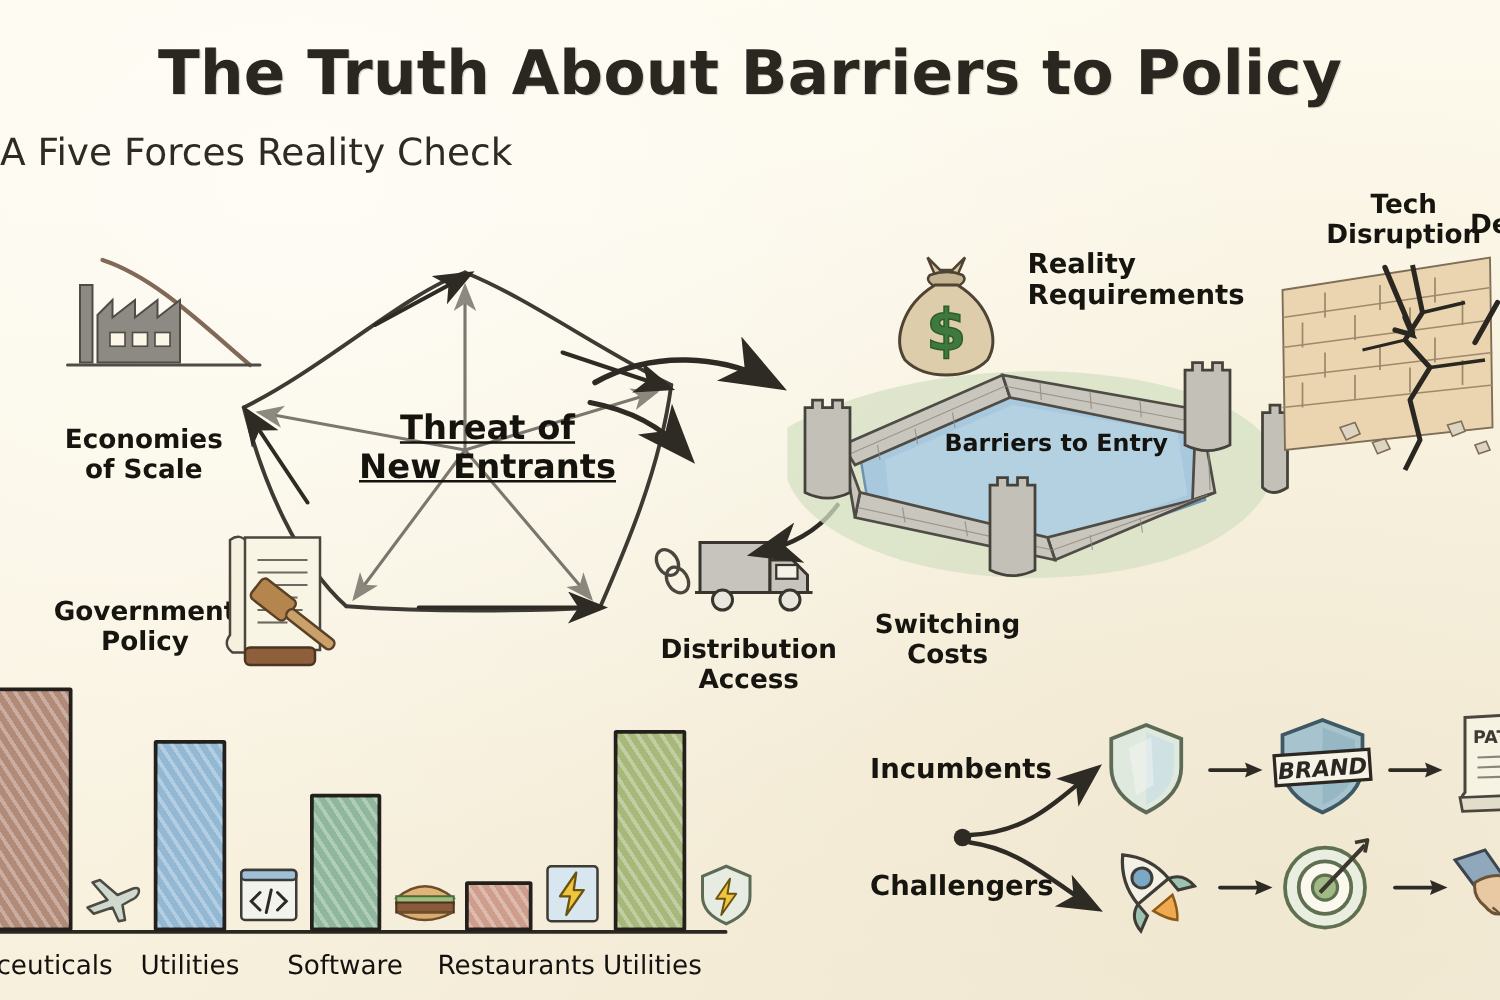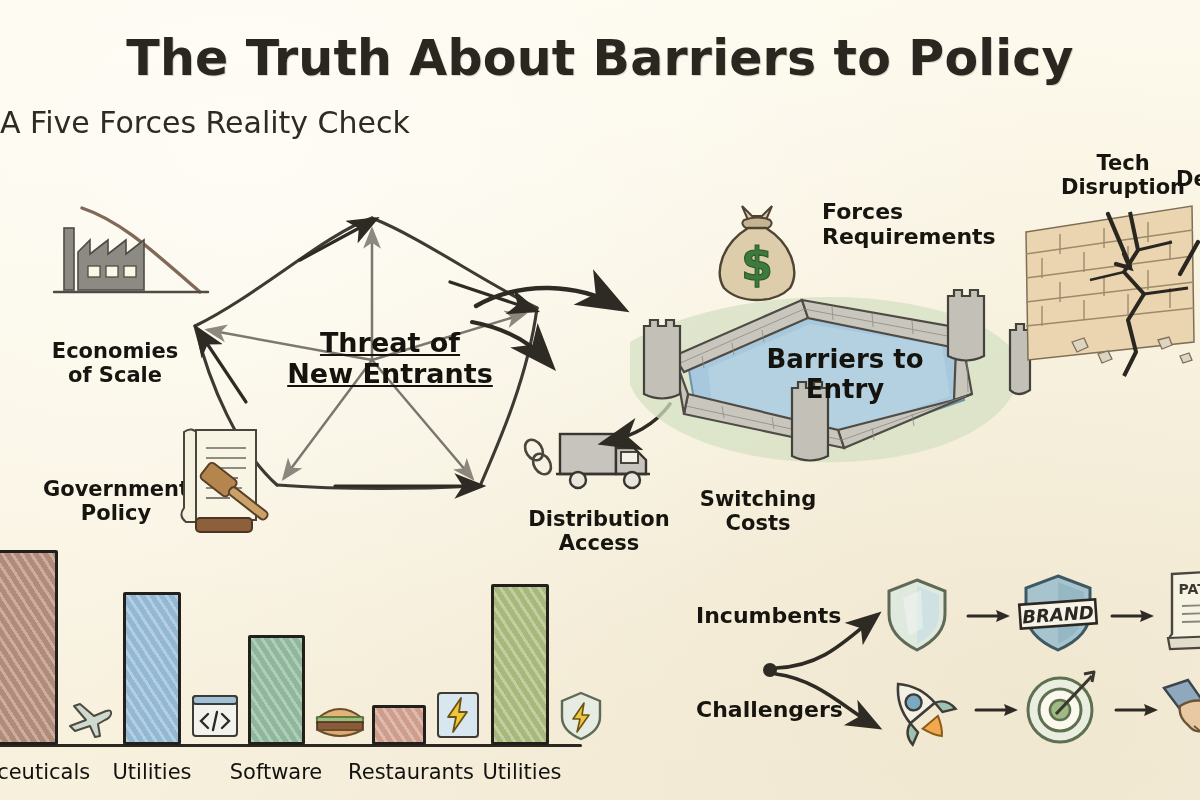--- a/index.html
+++ b/index.html
@@ -45,21 +45,21 @@
   #pentagon-center {
     left:270px; top:327px; width:240px; text-align:center;
     font-size:27px; line-height:1.16; font-weight:600; color:#15130e;
     white-space:pre-line;
     text-decoration:underline;
   }
 
   
   #moat-label {
     left:735px; top:344px; width:220px; text-align:center;
-    font-size:26px; font-weight:600; color:#15130e;
+    font-size:19px; font-weight:600; color:#15130e;
   }
 
   
   #barchart { left:0; top:540px; width:600px; height:260px; }
   .bar { position:absolute; bottom:55px; border:3px solid #231f1a; border-radius:2px; }
   .bar::after{
     content:""; position:absolute; inset:0;
     background:repeating-linear-gradient(57deg, rgba(255,255,255,.30) 0 3px, rgba(255,255,255,0) 3px 8px);
   }
   .barlabel {
@@ -192,21 +192,21 @@
   <path class="ink" stroke-width="4" d="M4,60 C36,66 62,80 80,100" marker-end="url(#ah3)" transform="translate(-2,-8)"></path>
   <path class="ink" stroke-width="3.6" d="M214,158 C198,180 176,190 152,196" marker-end="url(#ah3)" transform="translate(-14,-24)"></path>
 </svg>
 
 <svg class="abs" style="left:708px; top:200px;" width="98" height="102" viewBox="0 0 98 102">
   <path d="M34,6 L40,20 L58,20 L64,6 L54,16 L44,16 Z" fill="#d8c9a7" stroke="#4f4434" stroke-width="2"></path>
   <path d="M36,20 q14,-5 26,0 q4,4 -2,8 q-11,3 -22,0 q-6,-4 -2,-8 Z" fill="#c4b491" stroke="#4f4434" stroke-width="2"></path>
   <path d="M40,28 C14,44 6,72 16,88 q12,12 33,12 q21,0 33,-12 C92,72 84,44 58,28 Z" fill="#ddcdab" stroke="#4f4434" stroke-width="2.4"></path>
   <text x="49" y="80" text-anchor="middle" font-family="DejaVu Sans, sans-serif" font-size="46" font-weight="700" fill="#3e7a3e" stroke="#2e5c2e" stroke-width="1.2">$</text>
 </svg>
-<div class="abs label" style="left:822px; top:200px; width:220px; font-size:22px;">Forces
+<div class="abs label" style="left:822px; top:200px; width:220px; font-size:22px;">Reality
 Requirements</div>
 
 <svg class="abs" style="left:612px; top:272px;" width="420" height="200" viewBox="0 0 420 200">
 
   <path d="M18,70 C70,40 160,20 250,26 C330,32 400,56 410,96 C404,146 340,186 230,190 C120,194 34,156 18,112 Z" fill="#d4e0c3" opacity=".75"></path>
 
   <path d="M76,92 L196,40 L342,66 L352,128 L226,172 L84,140 Z" fill="#a8c8dd" stroke="#6e93ae" stroke-width="2"></path>
   <path d="M96,96 L198,52 L330,74 L338,124 L228,162 L100,134 Z" fill="#b9d4e4" opacity=".7"></path>
 
   <g fill="#c9c6bd" stroke="#4f4b45" stroke-width="2.2">
@@ -321,21 +321,21 @@
     <path d="M27,8 L14,27 L22,27 L19,42 L33,22 L25,22 Z" fill="#f0c63e" stroke="#6b5411" stroke-width="1.8" stroke-linejoin="round"></path>
   </svg>
   <svg class="baricon" style="left:558px; bottom:58px;" width="46" height="52" viewBox="0 0 46 52">
     <path d="M23,3 L42,11 L42,27 q0,14 -19,22 Q4,41 4,27 L4,11 Z" fill="#e6ece1" stroke="#5d6a55" stroke-width="2.4"></path>
     <path d="M26,13 L15,29 L22,29 L19,42 L31,25 L24,25 Z" fill="#f0c63e" stroke="#6b5411" stroke-width="1.6" stroke-linejoin="round"></path>
   </svg>
 
   <div class="barlabel" style="left:-56px; width:166px;">maceuticals</div>
   <div class="barlabel" style="left:84px;  width:136px;">Utilities</div>
   <div class="barlabel" style="left:208px; width:136px;">Software</div>
-  <div class="barlabel" style="left:328px; width:146px;text-align:right;">Restaurants</div>
+  <div class="barlabel" style="left:340px; width:146px;">Restaurants</div>
   <div class="barlabel" style="left:454px; width:136px;">Utilities</div>
 </div>
 
 <div class="abs" id="flow">
 
   <div class="label" style="left:6px; top:56px; font-size:22px;">Incumbents</div>
   <div class="label" style="left:6px; top:150px; font-size:22px;">Challengers</div>
 
   <svg class="abs" style="left:70px; top:50px;" width="200" height="140" viewBox="0 0 200 140">
     <defs>

